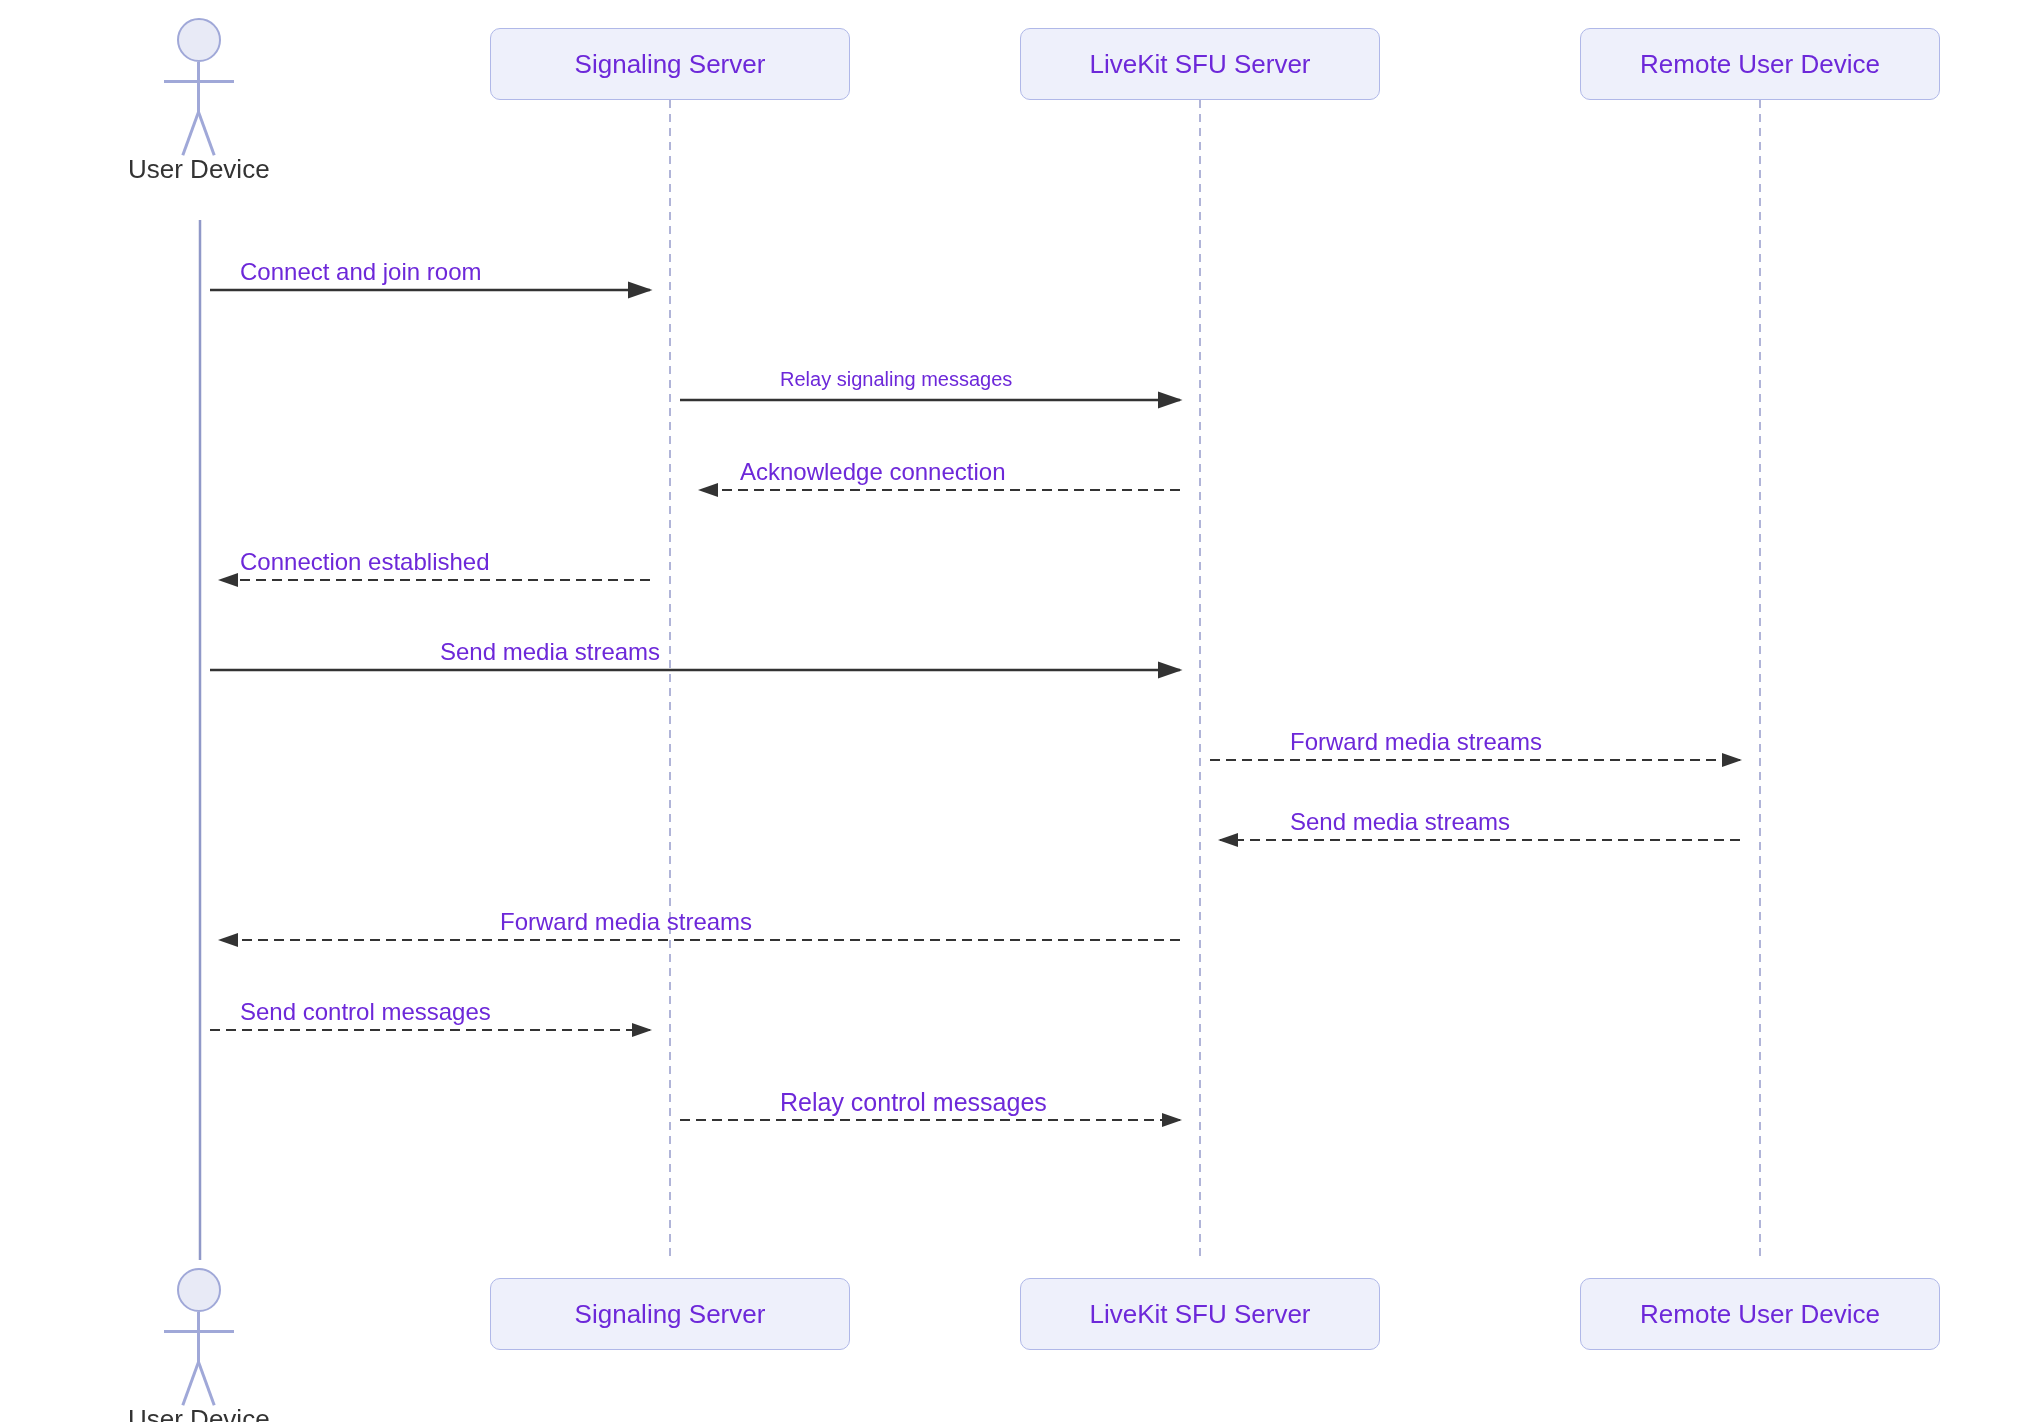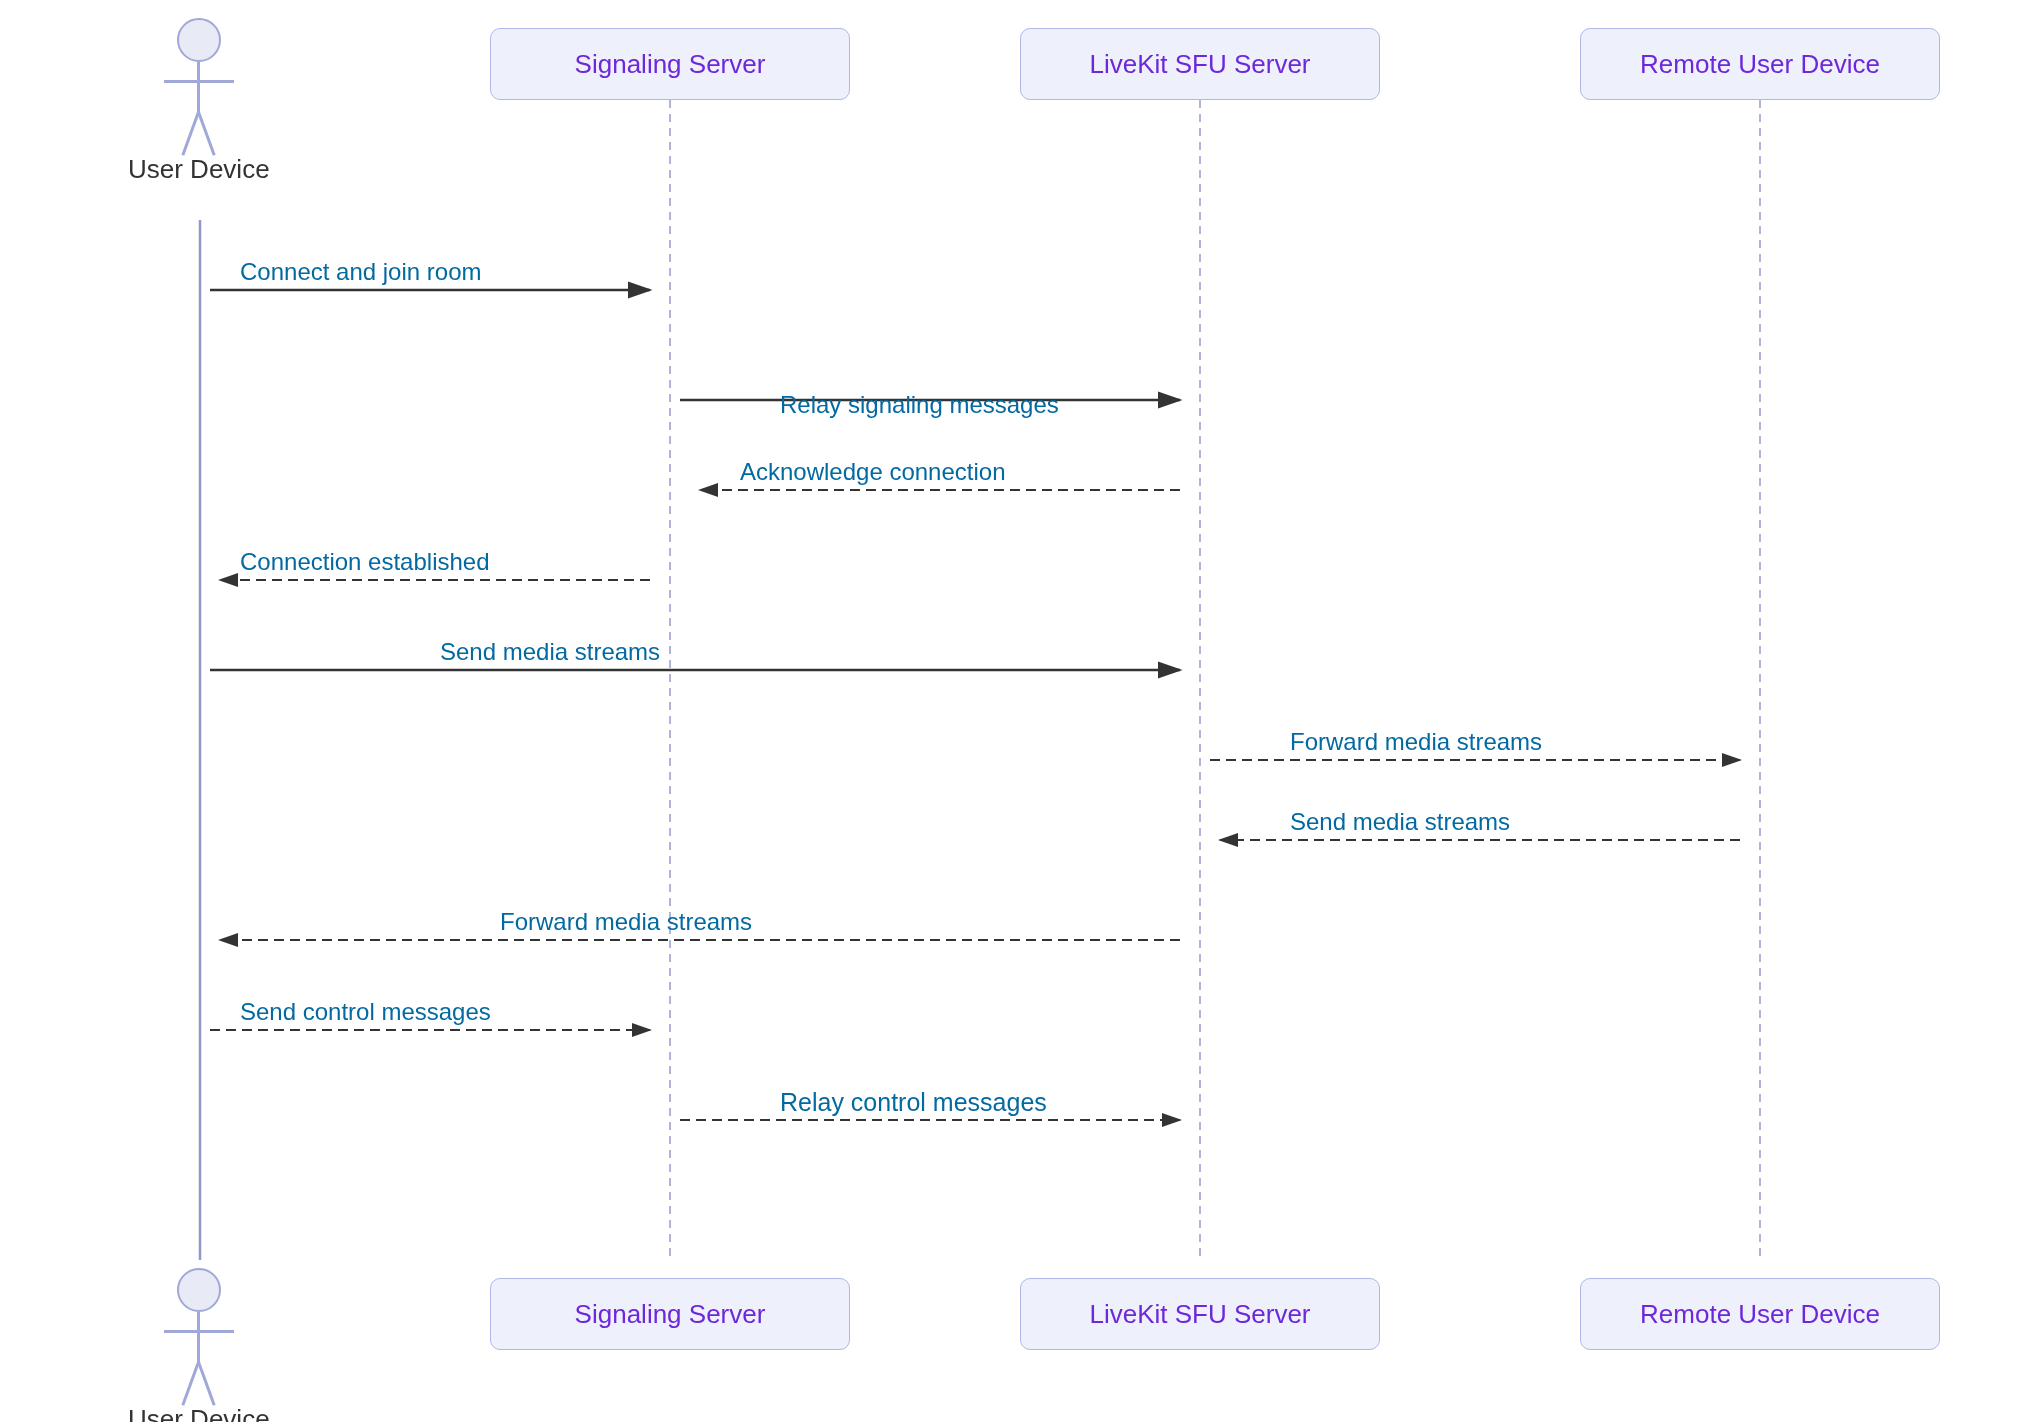--- a/index.html
+++ b/index.html
@@ -48,21 +48,21 @@
       background: #e8eaf6;
     }
     .actor-figure .label {
       font-size: 26px;
       color: #333;
       margin-top: -24px;
     }
     .message-label {
       position: absolute;
       font-size: 24px;
-      color: #0369a1;
+      color: #6d28d9;
       white-space: nowrap;
     }
 
     svg.arrows {
       position: absolute;
       top: 0;
       left: 0;
       width: 2040px;
       height: 1422px;
       pointer-events: none;
@@ -134,21 +134,21 @@
   <div class="actor-box" style="left: 1020px; top: 28px; width: 360px; height: 72px; font-size:26px;">
     <span>LiveKit SFU Server</span>
   </div>
 
   <div class="actor-box" style="left: 1580px; top: 28px; width: 360px; height: 72px; font-size:26px;">
     <span>Remote User Device</span>
   </div>
 
   <div class="message-label" style="left:240px; top:258px; font-size:24px;">Connect and join room</div>
 
-  <div class="message-label" style="left:780px; top:368px; font-size:24px;margin-top:23px;">Relay signaling messages</div>
+  <div class="message-label" style="left:780px; top:368px; font-size:20px;">Relay signaling messages</div>
 
   <div class="message-label" style="left:740px; top:458px; font-size:24px;">Acknowledge connection</div>
 
   <div class="message-label" style="left:240px; top:548px; font-size:24px;">Connection established</div>
 
   <div class="message-label" style="left:440px; top:638px; font-size:24px;">Send media streams</div>
 
   <div class="message-label" style="left:1290px; top:728px; font-size:24px;">Forward media streams</div>
 
   <div class="message-label" style="left:1290px; top:808px; font-size:24px;">Send media streams</div>

